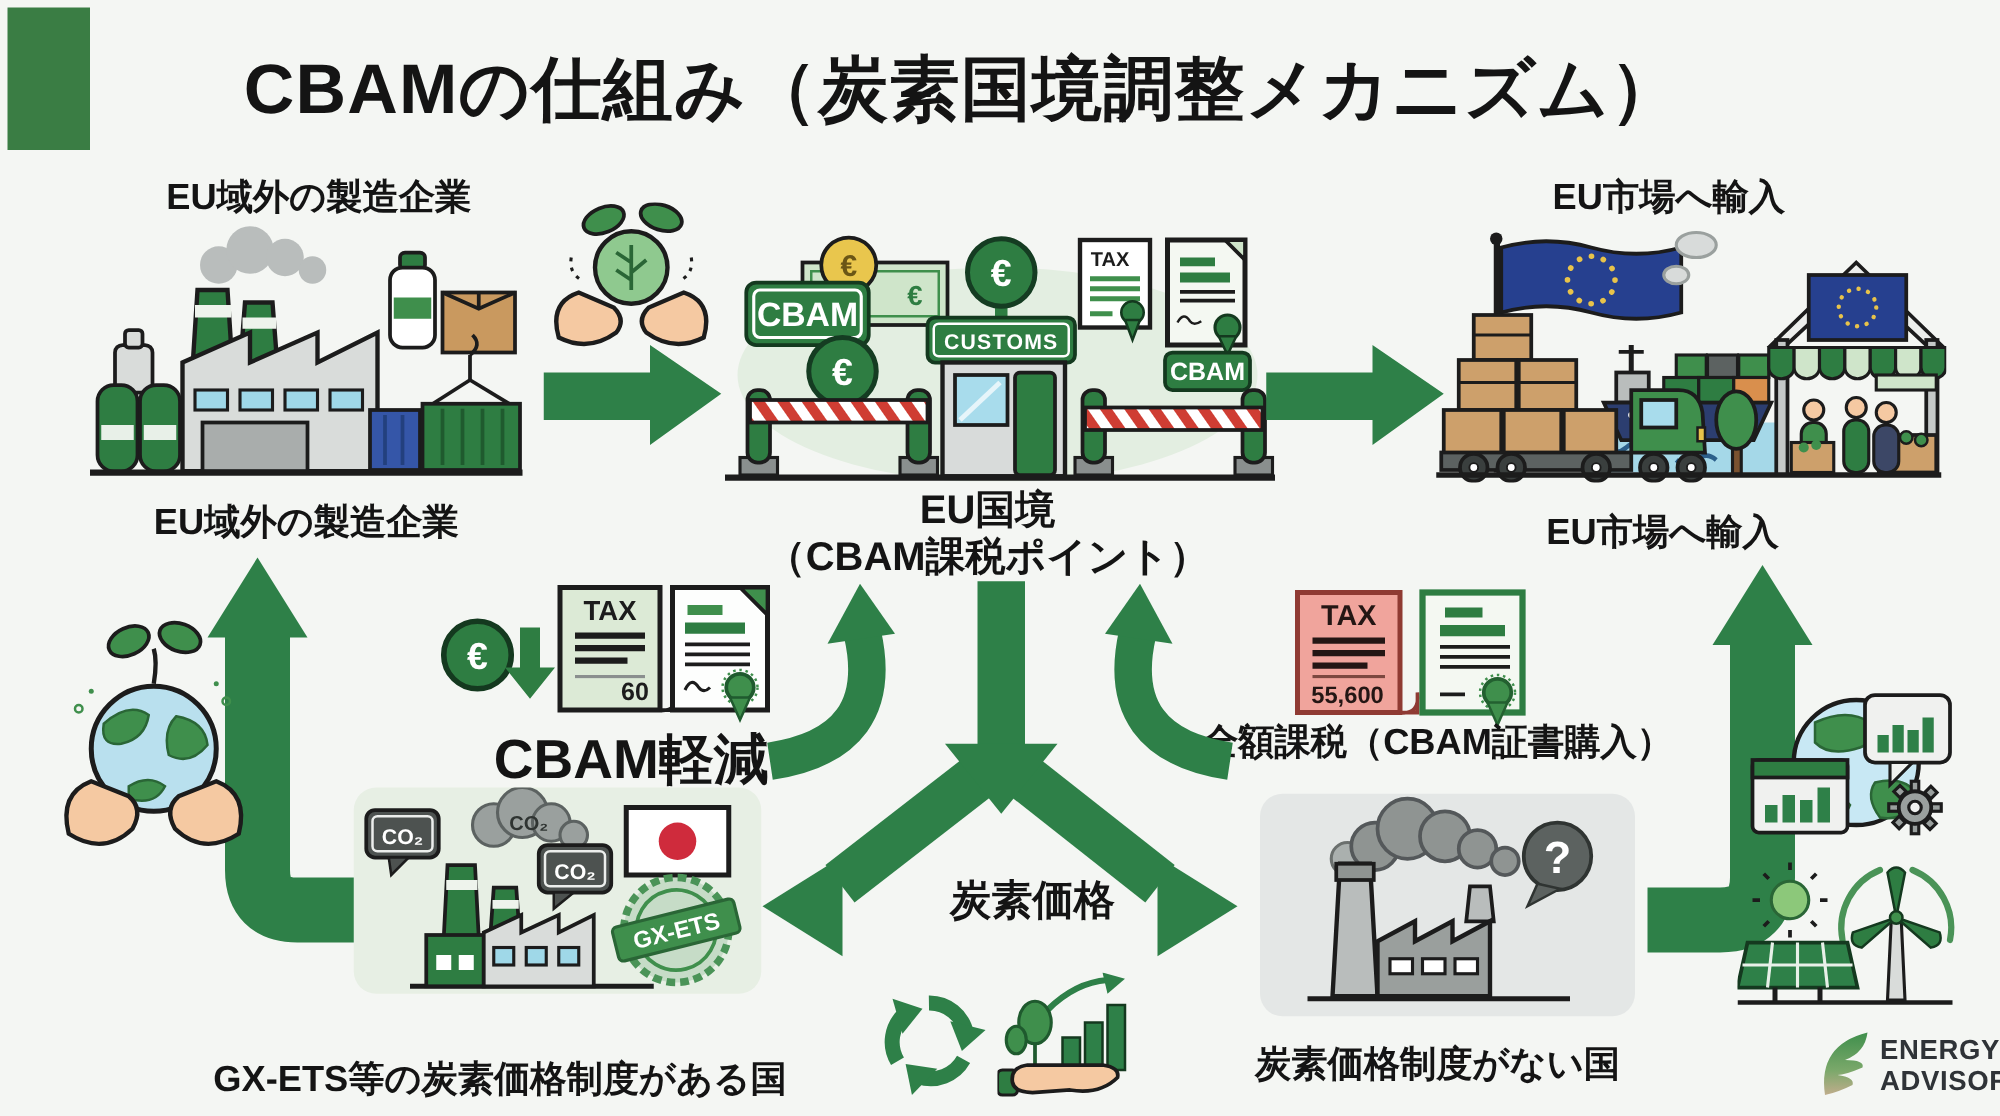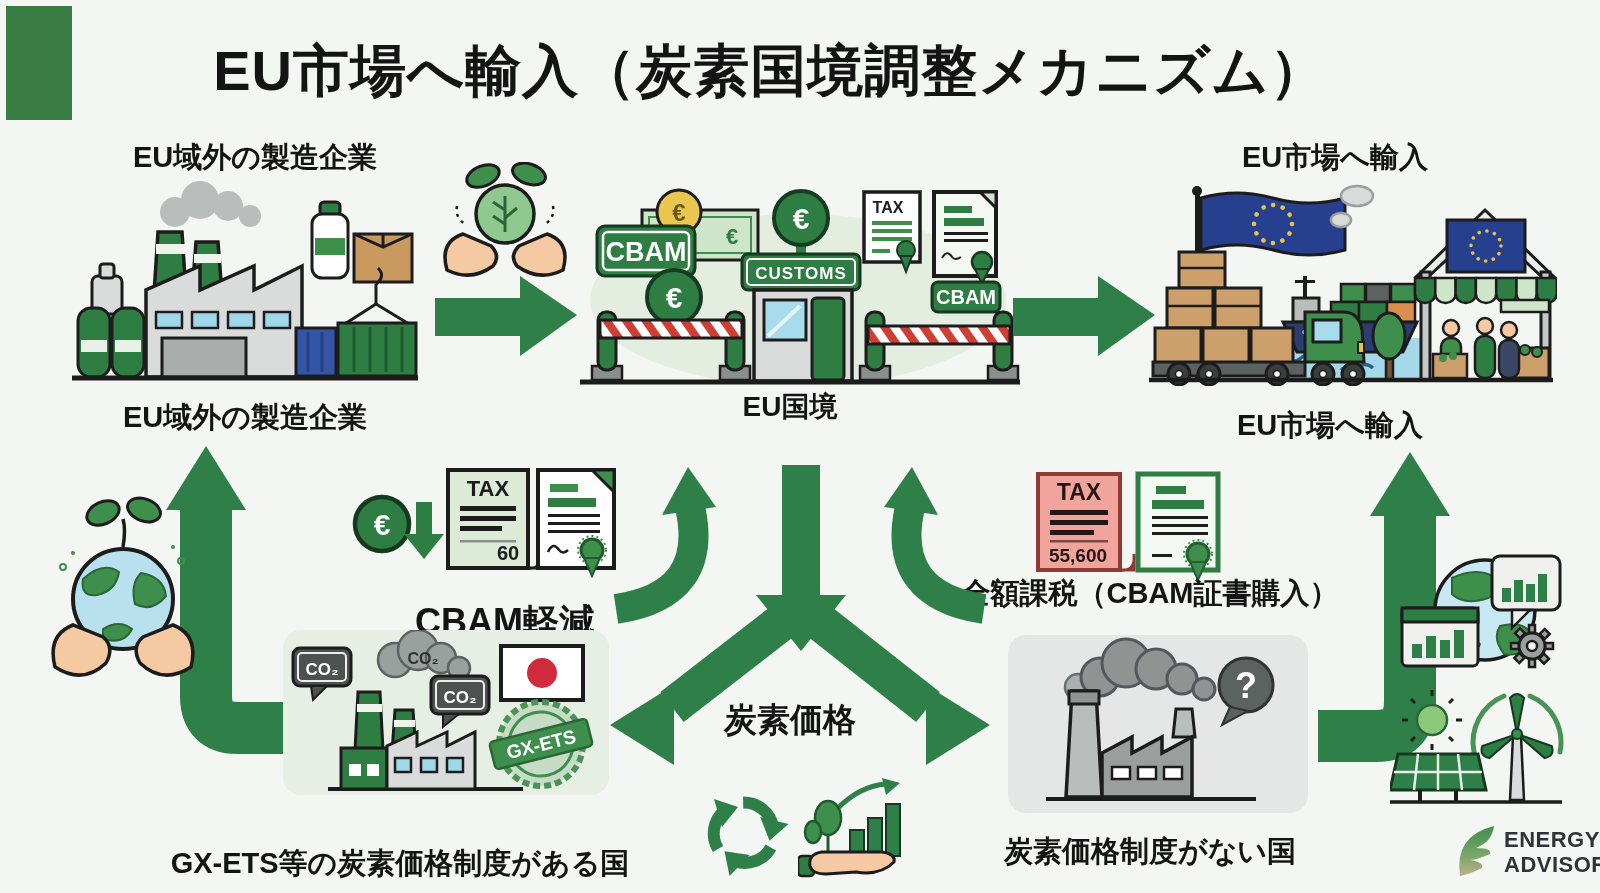--- a/index.html
+++ b/index.html
@@ -6,34 +6,34 @@
   .canvas{
     position:relative;width:1600px;height:893px;overflow:hidden;
     background:#f4f6f3;
     font-family:"Liberation Sans","DejaVu Sans",sans-serif;
     color:#161616;
   }
   .abs{position:absolute;}
   .lbl{position:absolute;font-weight:800;color:#141414;text-align:center;white-space:nowrap;}
   .title{font-size:56px;letter-spacing:1px;}
   .h2{font-size:29px;}
-  .h2b{font-size:28px;line-height:38px;}
-  .h3{font-size:36px;margin-top:20px;}
+  .h2b{font-size:32px;line-height:38px;}
+  .h3{font-size:44px;}
   svg text{font-family:"Liberation Sans","DejaVu Sans",sans-serif;font-weight:800;}
   .logo{position:absolute;left:1452px;top:824px;display:flex;align-items:center;gap:8px;}
   .logo .wordmark{font-size:22px;font-weight:800;color:#2f3337;line-height:25px;letter-spacing:.5px;}
 </style>
 </head>
 <body>
 
 <div class="canvas">
 
   <div class="abs" style="left:6px;top:6px;width:66px;height:114px;background:#3a7d44;"></div>
 
-  <div class="lbl title" style="left:100px;top:34px;width:1340px;">EU市場へ輸入（炭素国境調整メカニズム）</div>
+  <div class="lbl title" style="left:100px;top:34px;width:1340px;">CBAMの仕組み（炭素国境調整メカニズム）</div>
 
   <div class="lbl h2" style="left:75px;top:138px;width:360px;">EU域外の製造企業</div>
   <div class="lbl h2" style="left:1155px;top:138px;width:360px;">EU市場へ輸入</div>
 
   <svg class="abs" style="left:70px;top:180px;" width="350" height="202" viewBox="0 0 350 202">
     <g>
       <circle cx="105" cy="32" r="15" fill="#b9bdbc"></circle>
         <circle cx="130" cy="20" r="19" fill="#b9bdbc"></circle>
       <circle cx="158" cy="26" r="15" fill="#b9bdbc"></circle>
         <circle cx="180" cy="36" r="11" fill="#b9bdbc"></circle>
@@ -266,20 +266,21 @@
       <rect x="288" y="174" width="34" height="24" fill="#cda06b" stroke="#1c1c1c" stroke-width="2.5"></rect>
       <circle cx="298" cy="178" r="4" fill="#3f8f4c"></circle>
         <circle cx="308" cy="176" r="4" fill="#3f8f4c"></circle>
     </g>
     <line x1="4" y1="200" x2="408" y2="200" stroke="#1c1c1c" stroke-width="4.5"></line>
   </svg>
 
   <div class="lbl h2" style="left:65px;top:398px;width:360px;">EU域外の製造企業</div>
   <div class="lbl h2b" style="left:570px;top:388px;width:440px;">
     <div>EU国境</div>
+    <div>（CBAM課税ポイント）</div>
   </div>
   <div class="lbl h2" style="left:1150px;top:406px;width:360px;">EU市場へ輸入</div>
 
   <svg class="abs" style="left:350px;top:462px;" width="266" height="120" viewBox="0 0 266 120">
     <g>
       <circle cx="32" cy="62" r="27" fill="#2e7d42" stroke="#14391f" stroke-width="4.5"></circle>
       <text x="32" y="73" font-size="30" fill="#ffffff" text-anchor="middle">€</text>
       <polygon points="66,40 82,40 82,72 94,72 74,97 54,72 66,72" fill="#2e7d42"></polygon>
     </g>
     <g>
@@ -429,21 +430,21 @@
     <g transform="translate(258,114) rotate(-14)">
       <circle r="42" fill="#7ab083" opacity="0.3"></circle>
       <circle r="42" fill="none" stroke="#4a9357" stroke-width="6" stroke-dasharray="7 4"></circle>
       <circle r="32" fill="none" stroke="#3f8f4c" stroke-width="3"></circle>
       <rect x="-50" y="-14" width="100" height="28" rx="4" fill="#3f8f4c" stroke="#2a6636" stroke-width="2.5"></rect>
       <text x="0" y="7" font-size="19" fill="#ffffff" text-anchor="middle">GX-ETS</text>
     </g>
   </svg>
   <div class="lbl h2" style="left:145px;top:844px;width:510px;">GX-ETS等の炭素価格制度がある国</div>
 
-  <div class="lbl" style="left:640px;top:700px;width:300px;font-size:33px;line-height:39px;">
+  <div class="lbl" style="left:676px;top:700px;width:300px;font-size:33px;line-height:39px;">
     <div>炭素価格</div>
   </div>
 
   <svg class="abs" style="left:698px;top:785px;" width="92" height="94" viewBox="0 0 92 94">
     <g>
       <path d="M20,64 A30,30 0 0 1 26,26" stroke="#2e8048" stroke-width="12" fill="none"></path>
       <polygon points="16,14 40,22 24,42" fill="#2e8048"></polygon>
     </g>
     <g transform="rotate(120 46 48)">
       <path d="M20,64 A30,30 0 0 1 26,26" stroke="#2e8048" stroke-width="12" fill="none"></path>

